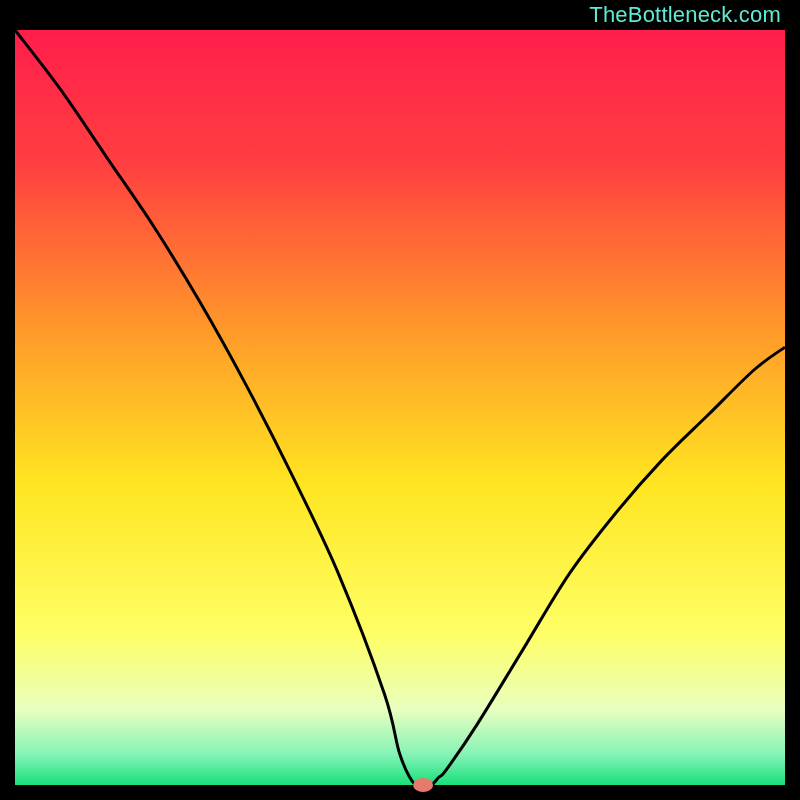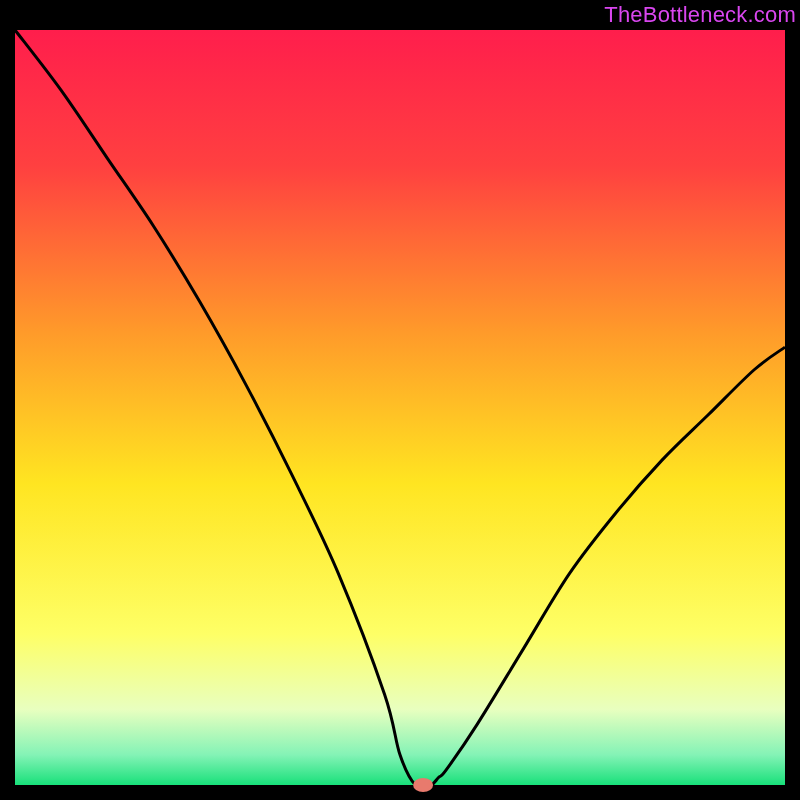--- a/index.html
+++ b/index.html
@@ -13,22 +13,22 @@
   }
   .frame {
     position: relative;
     width: 800px;
     height: 800px;
     box-sizing: border-box;
   }
   .attribution {
     position: absolute;
     top: 2px;
-    right: 4px;
-    color: #d946ef;
+    right: 19px;
+    color: #5eead4;
     font-size: 22px;
     font-weight: 500;
     z-index: 10;
     letter-spacing: 0.2px;
   }
   svg.chart {
     position: absolute;
     top: 0;
     left: 0;
   }

